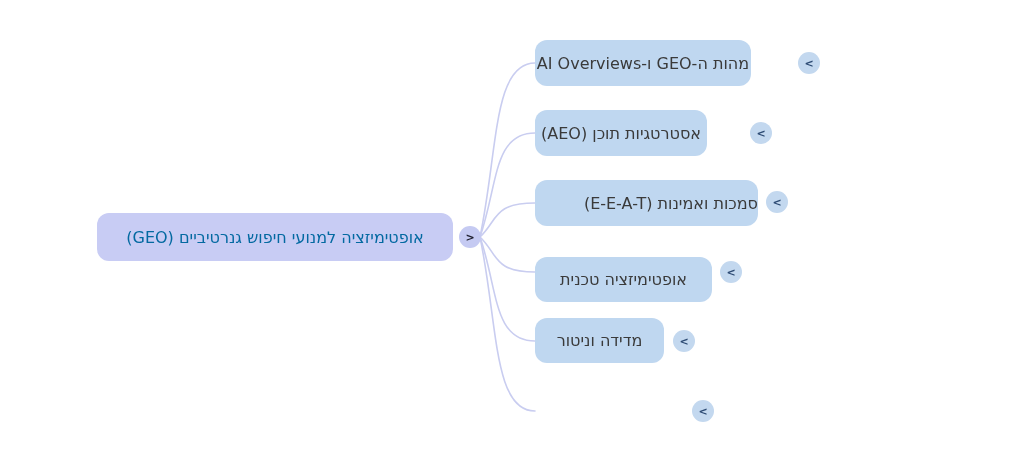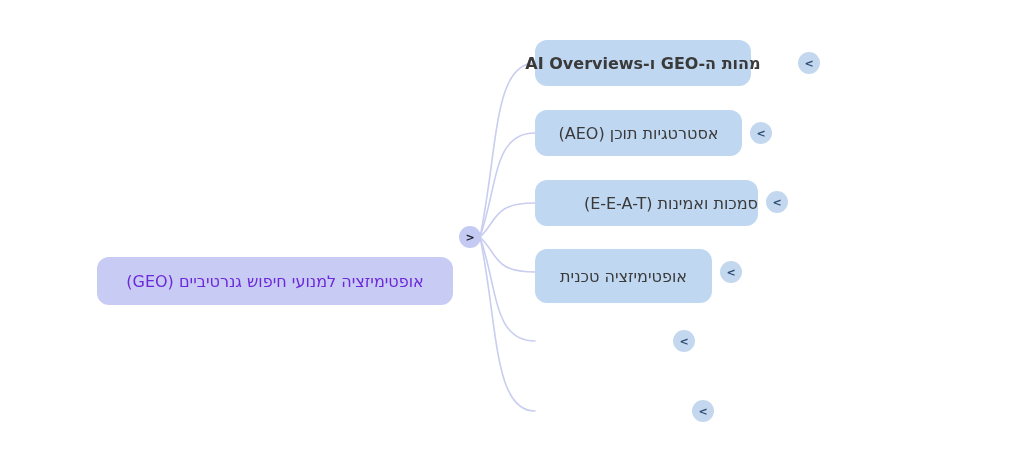--- a/index.html
+++ b/index.html
@@ -28,23 +28,22 @@
     position: absolute;
     display: flex;
     align-items: center;
     justify-content: center;
     border-radius: 12px;
     white-space: nowrap;
     cursor: pointer;
   }
   .node-root {
     background: #c8ccf4;
-    color: #6d28d9;
+    color: #0369a1;
     font-size: 16px;
-    margin-top: 44px;
   }
   .node-child {
     background: #bfd7f0;
     color: #3a3a3a;
     font-size: 16px;
   }
   .node .label { direction: rtl; unicode-bidi: plaintext; }
   .toggle {
     position: absolute;
     width: 22px; height: 22px;
@@ -81,48 +80,51 @@
     <path d="M 480 237 C 498 324, 493 411, 535 411"></path>
   </svg>
 
   <div class="node node-root" style="left:97px; top:213px; width:356px; height:48px;">
     <span class="label" lang="he" dir="rtl">אופטימיזציה למנועי חיפוש גנרטיביים (GEO)</span>
   </div>
   <div class="toggle toggle-root" style="left:459px; top:226px;">
     <span>&gt;</span>
   </div>
 
-  <div class="node node-child" style="left:535px; top:40px; width:216px; height:46px;font-weight:bold;">
+  <div class="node node-child" style="left:535px; top:40px; width:216px; height:46px;">
     <span class="label" lang="he" dir="rtl">מהות ה-GEO ו-AI Overviews</span>
   </div>
   <div class="toggle toggle-child" style="left:798px; top:52px;">
     <span>&lt;</span>
   </div>
 
-  <div class="node node-child" style="left:535px; top:110px; width:207px; height:46px;">
+  <div class="node node-child" style="left:535px; top:110px; width:172px; height:46px;">
     <span class="label" lang="he" dir="rtl">אסטרטגיות תוכן (AEO)</span>
   </div>
   <div class="toggle toggle-child" style="left:750px; top:122px;">
     <span>&lt;</span>
   </div>
 
   <div class="node node-child" style="left:535px; top:180px; width:223px; height:46px;justify-content:flex-end;">
     <span class="label" lang="he" dir="rtl">סמכות ואמינות (E-E-A-T)</span>
   </div>
   <div class="toggle toggle-child" style="left:766px; top:191px;">
     <span>&lt;</span>
   </div>
 
-  <div class="node node-child" style="left:535px; top:249px; width:177px; height:54px;">
+  <div class="node node-child" style="left:535px; top:257px; width:177px; height:45px;">
     <span class="label" lang="he" dir="rtl">אופטימיזציה טכנית</span>
   </div>
   <div class="toggle toggle-child" style="left:720px; top:261px;">
     <span>&lt;</span>
   </div>
 
+  <div class="node node-child" style="left:535px; top:318px; width:129px; height:45px;">
+    <span class="label" lang="he" dir="rtl">מדידה וניטור</span>
+  </div>
   <div class="toggle toggle-child" style="left:673px; top:330px;">
     <span>&lt;</span>
   </div>
 
   <div class="toggle toggle-child" style="left:692px; top:400px;">
     <span>&lt;</span>
   </div>
 
 </div>
 

